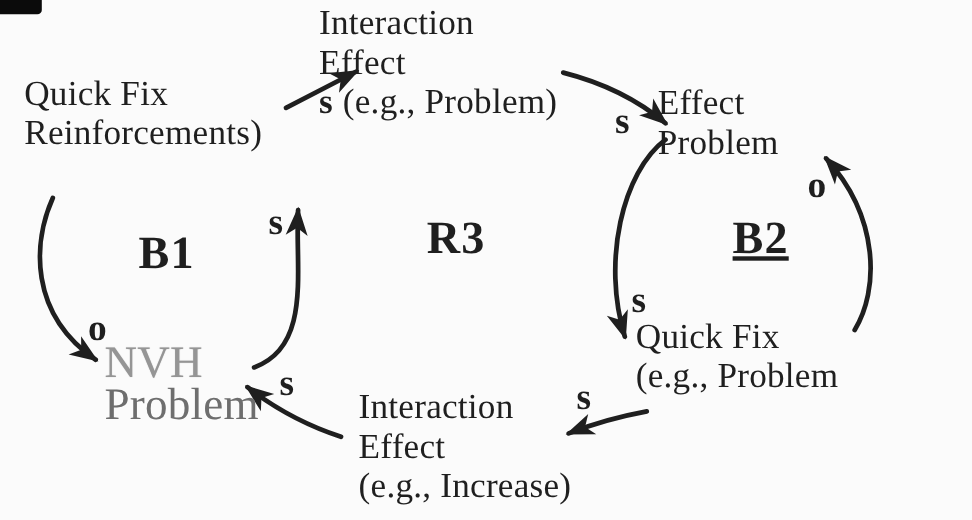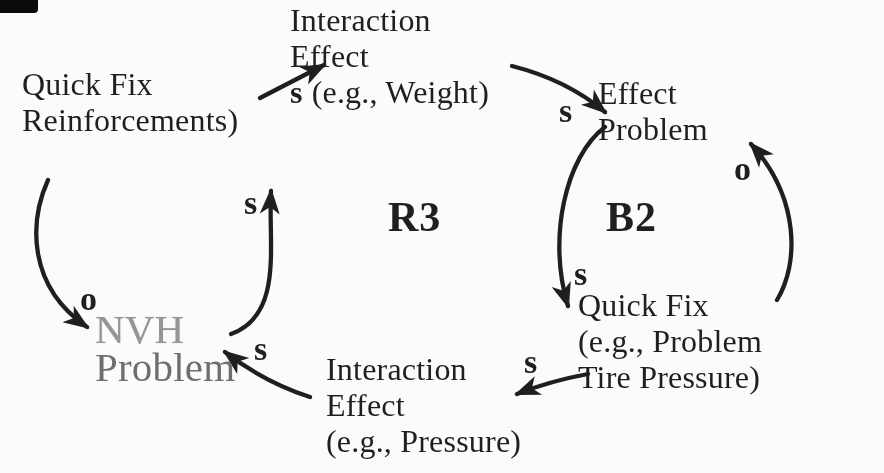--- a/index.html
+++ b/index.html
@@ -52,47 +52,47 @@
   </svg>
 
   <div class="node" style="left:22px;top:66px;width:262px;">
     <div class="ln">Quick Fix</div>
     <div class="ln">Reinforcements)</div>
   </div>
 
   <div class="node" style="left:290px;top:2px;width:230px;">
     <div class="ln">Interaction</div>
     <div class="ln">Effect</div>
-    <div class="ln"><span class="s-inline">s</span><span>(e.g., Weight)</span></div>
+    <div class="ln"><span class="s-inline">s</span><span>(e.g., Problem)</span></div>
   </div>
 
   <div class="node" style="left:598px;top:75px;width:170px;">
     <div class="ln">Effect</div>
     <div class="ln">Problem</div>
   </div>
 
   <div class="node" style="left:578px;top:287px;width:205px;">
     <div class="ln">Quick Fix</div>
     <div class="ln">(e.g., Problem</div>
-    <div class="ln">Tire Pressure)</div>
   </div>
 
   <div class="node" style="left:326px;top:351px;width:210px;">
     <div class="ln">Interaction</div>
     <div class="ln">Effect</div>
-    <div class="ln">(e.g., Pressure)</div>
+    <div class="ln">(e.g., Increase)</div>
   </div>
 
   <div class="node nvh" style="left:95px;top:310px;width:140px;">
     <div class="ln l1">NVH</div>
     <div class="ln l2">Problem</div>
   </div>
 
+  <div class="loop-label" style="left:126px;top:210px;">B1</div>
   <div class="loop-label" style="left:388px;top:196px;">R3</div>
-  <div class="loop-label" style="left:606px;top:196px;">B2</div>
+  <div class="loop-label" style="left:666px;top:196px;text-decoration:underline;">B2</div>
 
   <div class="edge-label" style="left:559px;top:94px;">s</div>
   <div class="edge-label" style="left:80px;top:282px;">o</div>
   <div class="edge-label" style="left:244px;top:186px;">s</div>
   <div class="edge-label" style="left:574px;top:257px;">s</div>
   <div class="edge-label" style="left:734px;top:152px;">o</div>
   <div class="edge-label" style="left:524px;top:345px;">s</div>
   <div class="edge-label" style="left:254px;top:332px;">s</div>
 
 </div>

